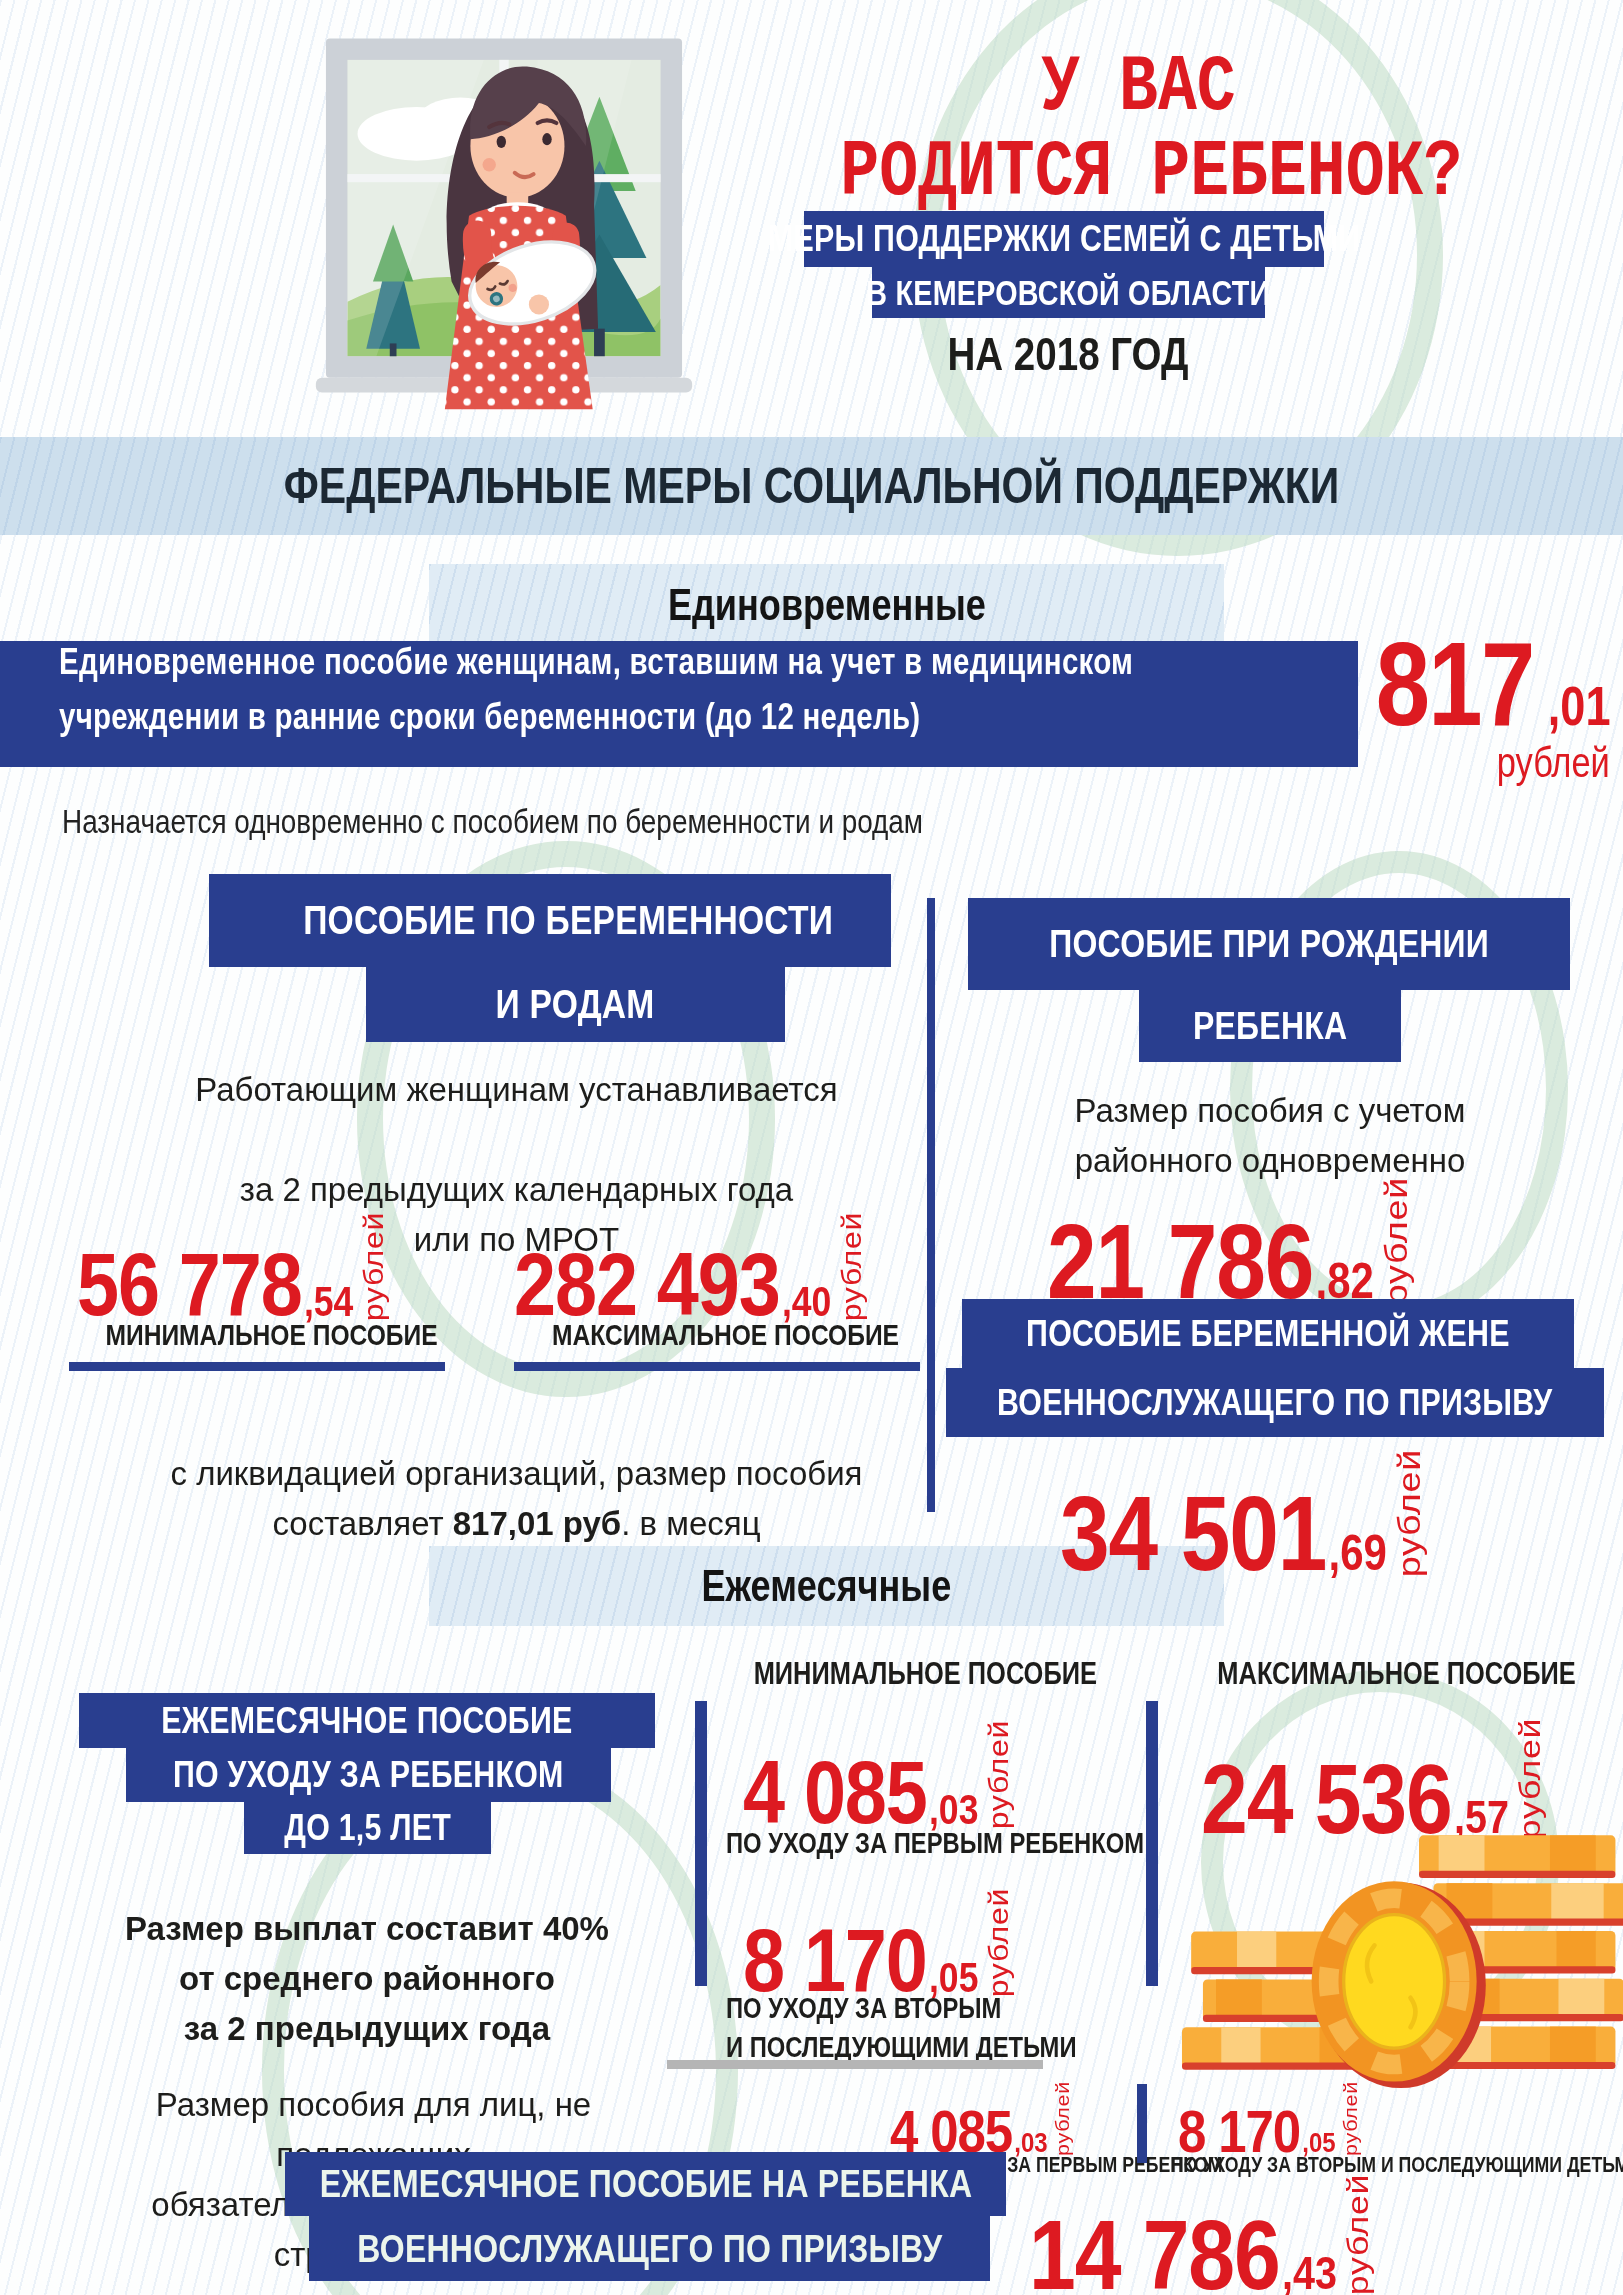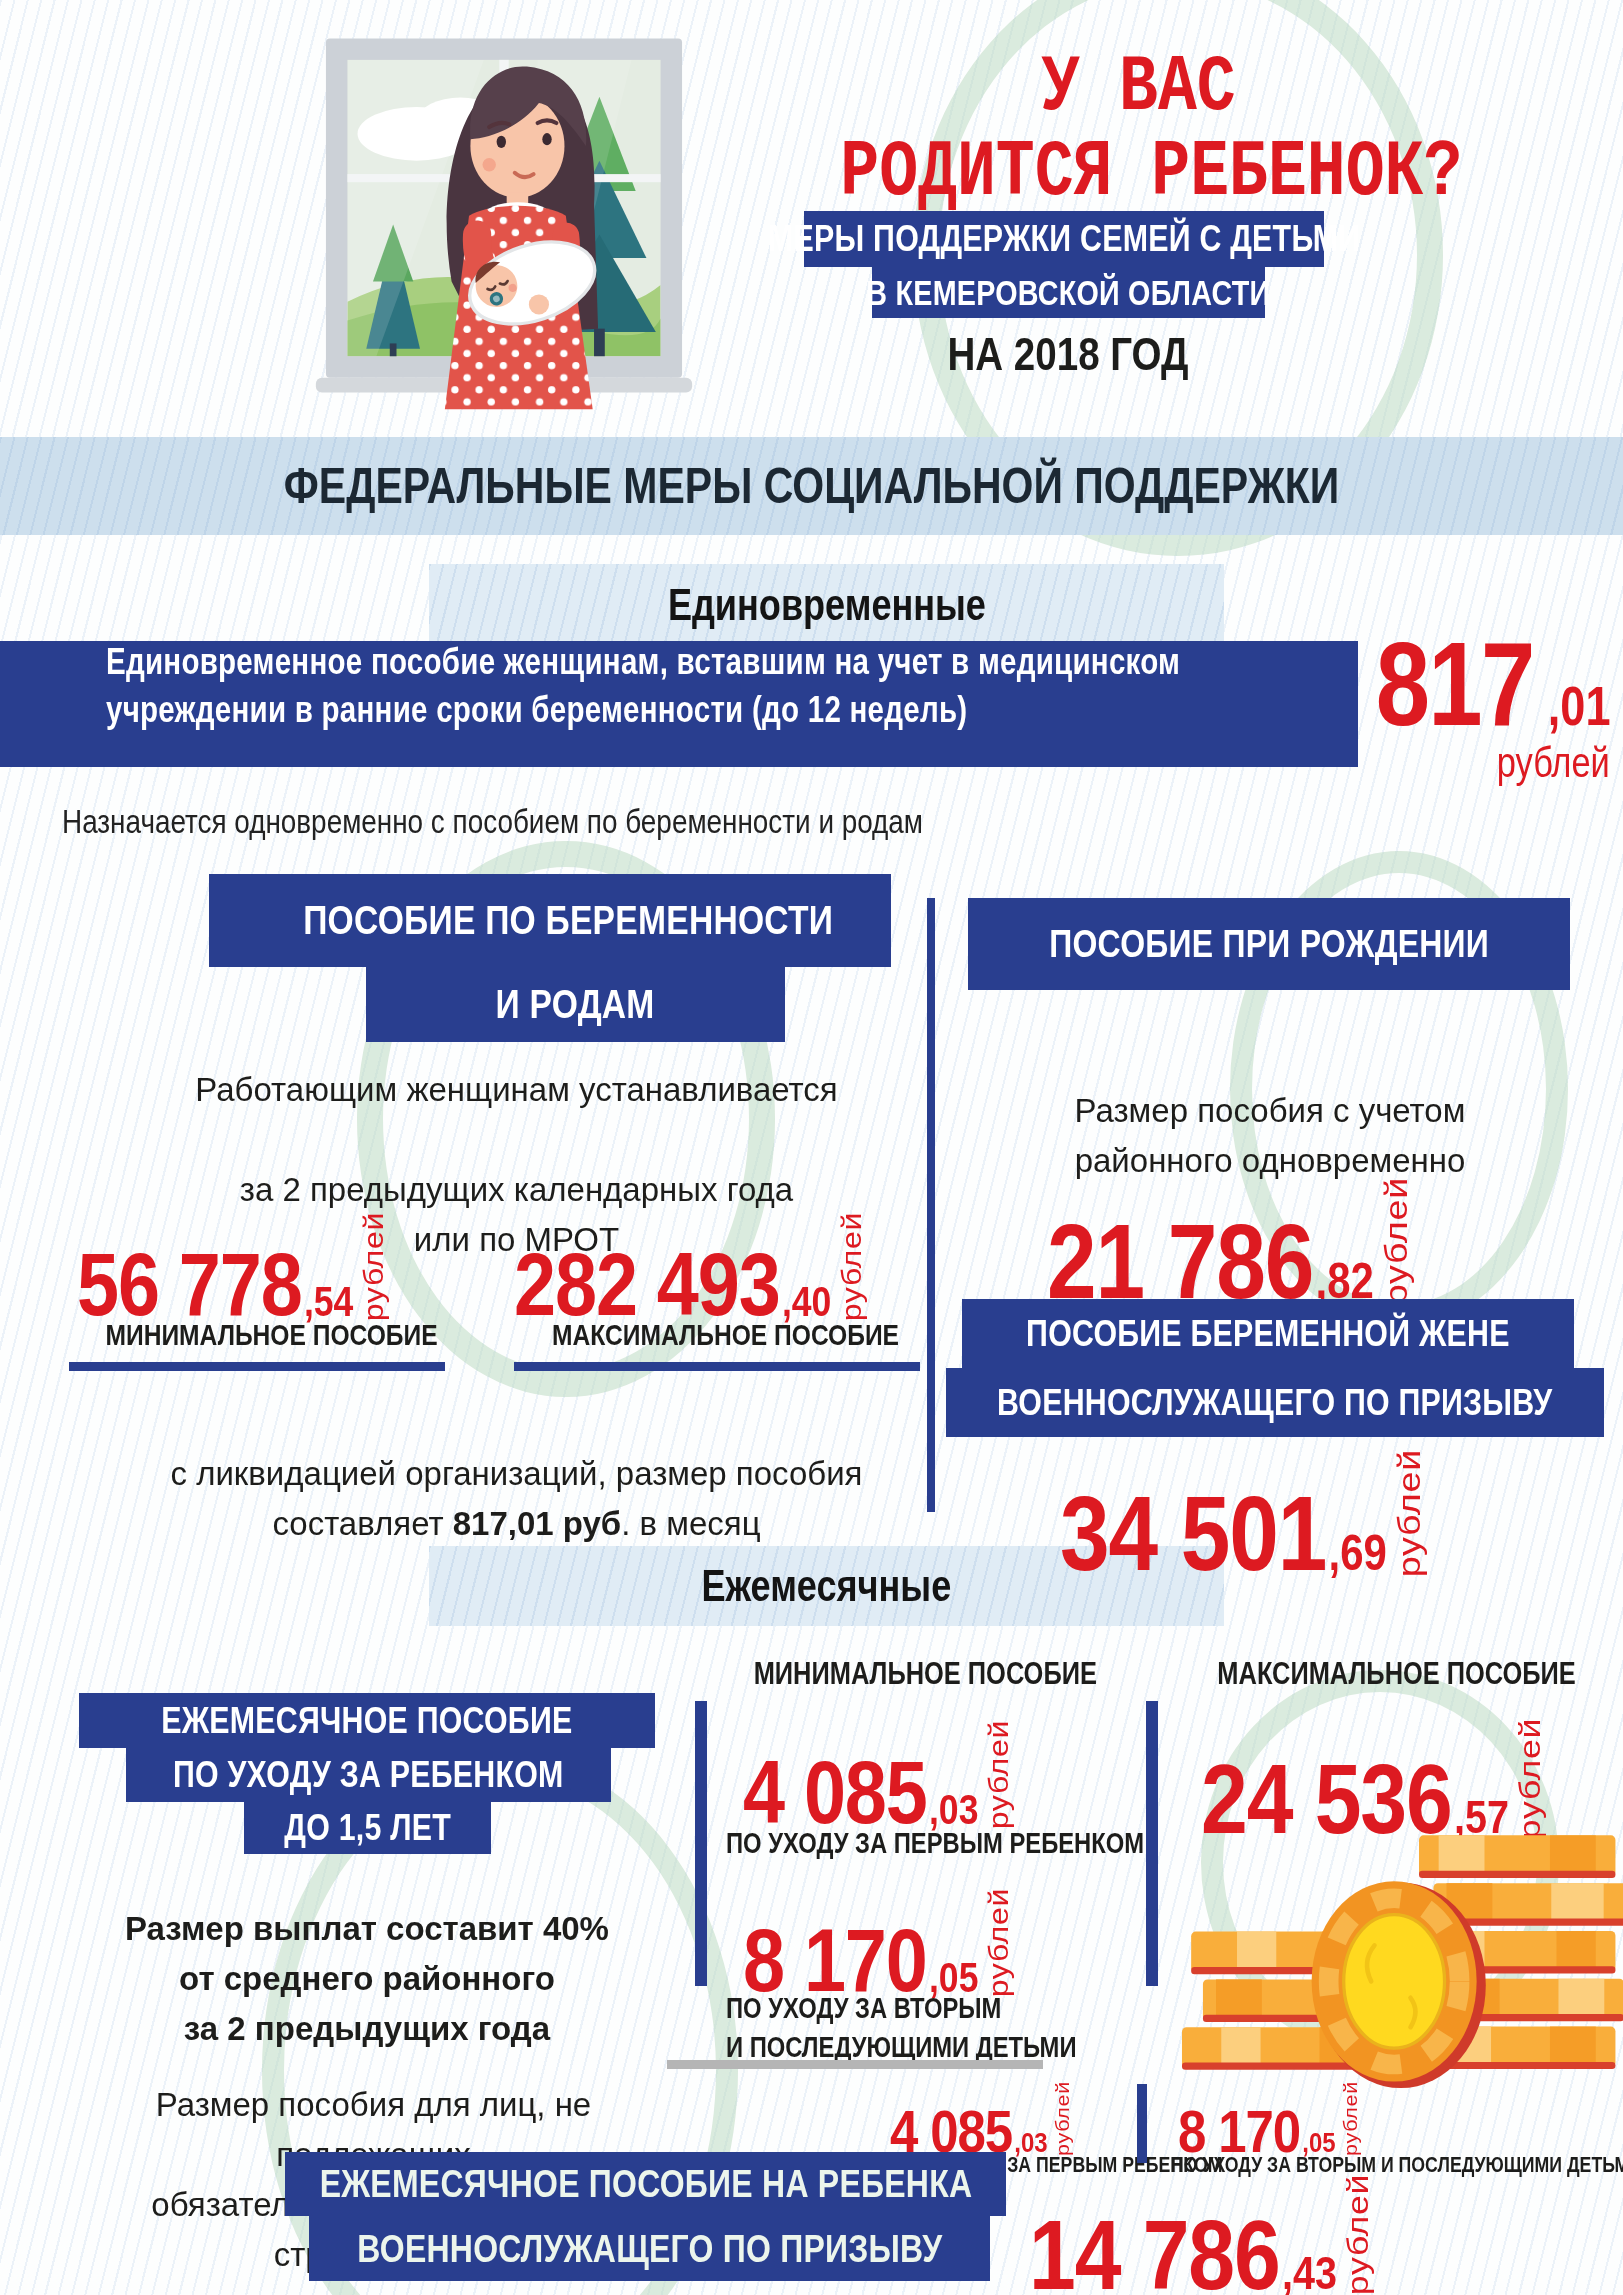--- a/index.html
+++ b/index.html
@@ -133,21 +133,21 @@
   <div class="abs striped z1" style="left:0;top:437px;width:1623px;height:98px;background-color:var(--band);"></div>
   <div class="abs bandtxt" style="left:0;top:437px;width:1623px;height:98px;line-height:98px;font-size:50px;">
     <span class="cx">ФЕДЕРАЛЬНЫЕ МЕРЫ СОЦИАЛЬНОЙ ПОДДЕРЖКИ</span>
   </div>
 
   <div class="abs striped z1" style="left:429px;top:564px;width:795px;height:81px;background-color:var(--bar);"></div>
   <div class="abs bandtxt" style="left:429px;top:564px;width:795px;height:81px;line-height:81px;font-size:44px;color:#141414;">
     <span class="cx">Единовременные</span>
   </div>
 
-  <div class="abs nv" style="left:0;top:641px;width:1358px;height:126px;justify-content:flex-start;padding-left:106px;box-sizing:border-box;flex-direction:column;align-items:flex-start;row-gap:6px;">
+  <div class="abs nv" style="left:0;top:641px;width:1358px;height:126px;justify-content:flex-start;padding-left:59px;box-sizing:border-box;flex-direction:column;align-items:flex-start;row-gap:13px;">
     <span class="cxl" style="font-size:36px;">Единовременное пособие женщинам, вставшим на учет в медицинском</span>
     <span class="cxl" style="font-size:36px;">учреждении в ранние сроки беременности (до 12 недель)</span>
   </div>
   <div class="abs z2" style="left:1335px;top:633px;width:275px;text-align:right;color:var(--red);">
     <div>
       <span class="cxr" style="font-weight:700;font-size:119px;line-height:.85;letter-spacing:-2px;">817</span><span class="cxr" style="font-weight:700;font-size:55px;">,01</span>
     </div>
     <div style="margin-top:1.3px;">
       <span class="cxr" style="font-size:42px;">рублей</span>
     </div>
@@ -193,20 +193,23 @@
     <br>
     <span>с ликвидацией организаций, размер пособия</span><br>
     <span><span>составляет </span><b>817,01 руб</b><span>. в месяц</span></span>
   </div>
 
   <div class="abs bar-navy" style="left:927px;top:898px;width:7.9px;height:614px;"></div>
 
   <div class="abs nv" style="left:968px;top:898px;width:602px;height:92px;">
     <span class="cx" style="font-size:39px;">ПОСОБИЕ ПРИ РОЖДЕНИИ</span>
   </div>
+  <div class="abs nv" style="left:1139px;top:989px;width:262px;height:73px;">
+    <span class="cx" style="font-size:39px;">РЕБЕНКА</span>
+  </div>
   <div class="abs desc" style="left:982px;top:1086px;width:576px;font-size:33px;">
     <span>Размер пособия с учетом</span><br>
     <span>районного одновременно</span>
   </div>
   <div class="abs amt" style="left:1047px;top:1177px;--sz:105px;">
     <span class="int">21 786</span>
     <span class="frac">,82</span>
     <span class="curv">рублей</span>
   </div>
 

